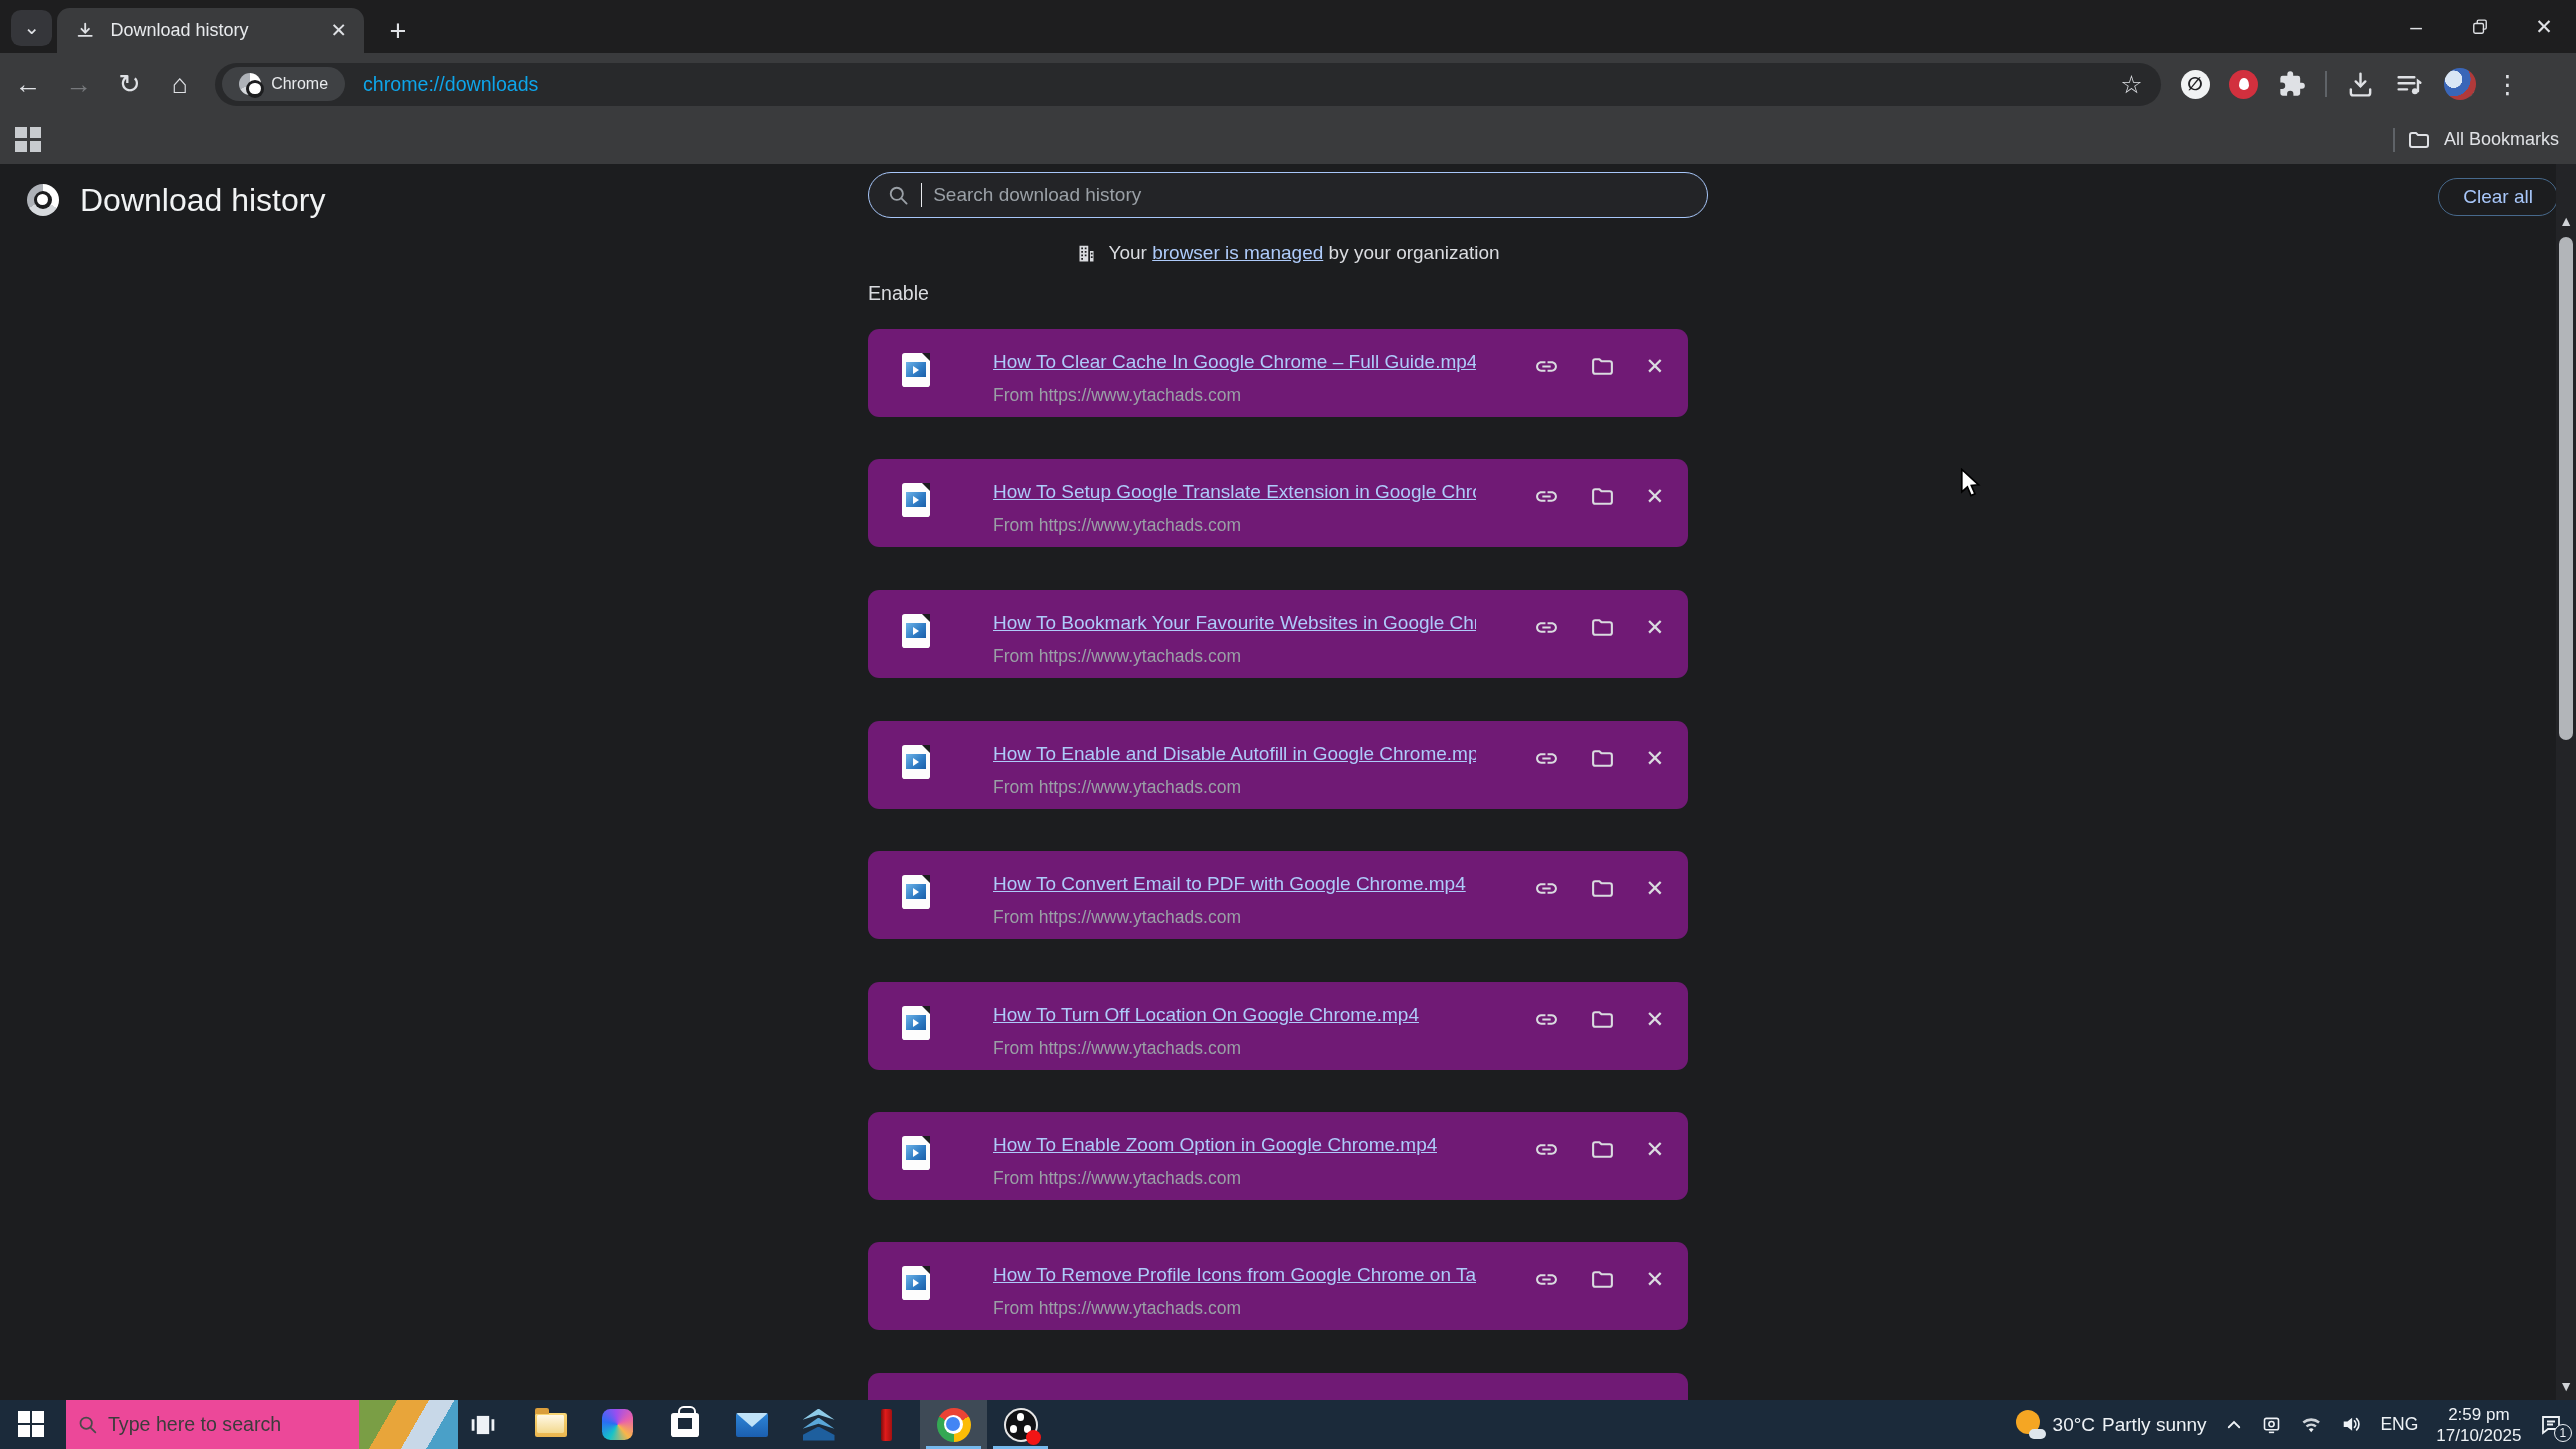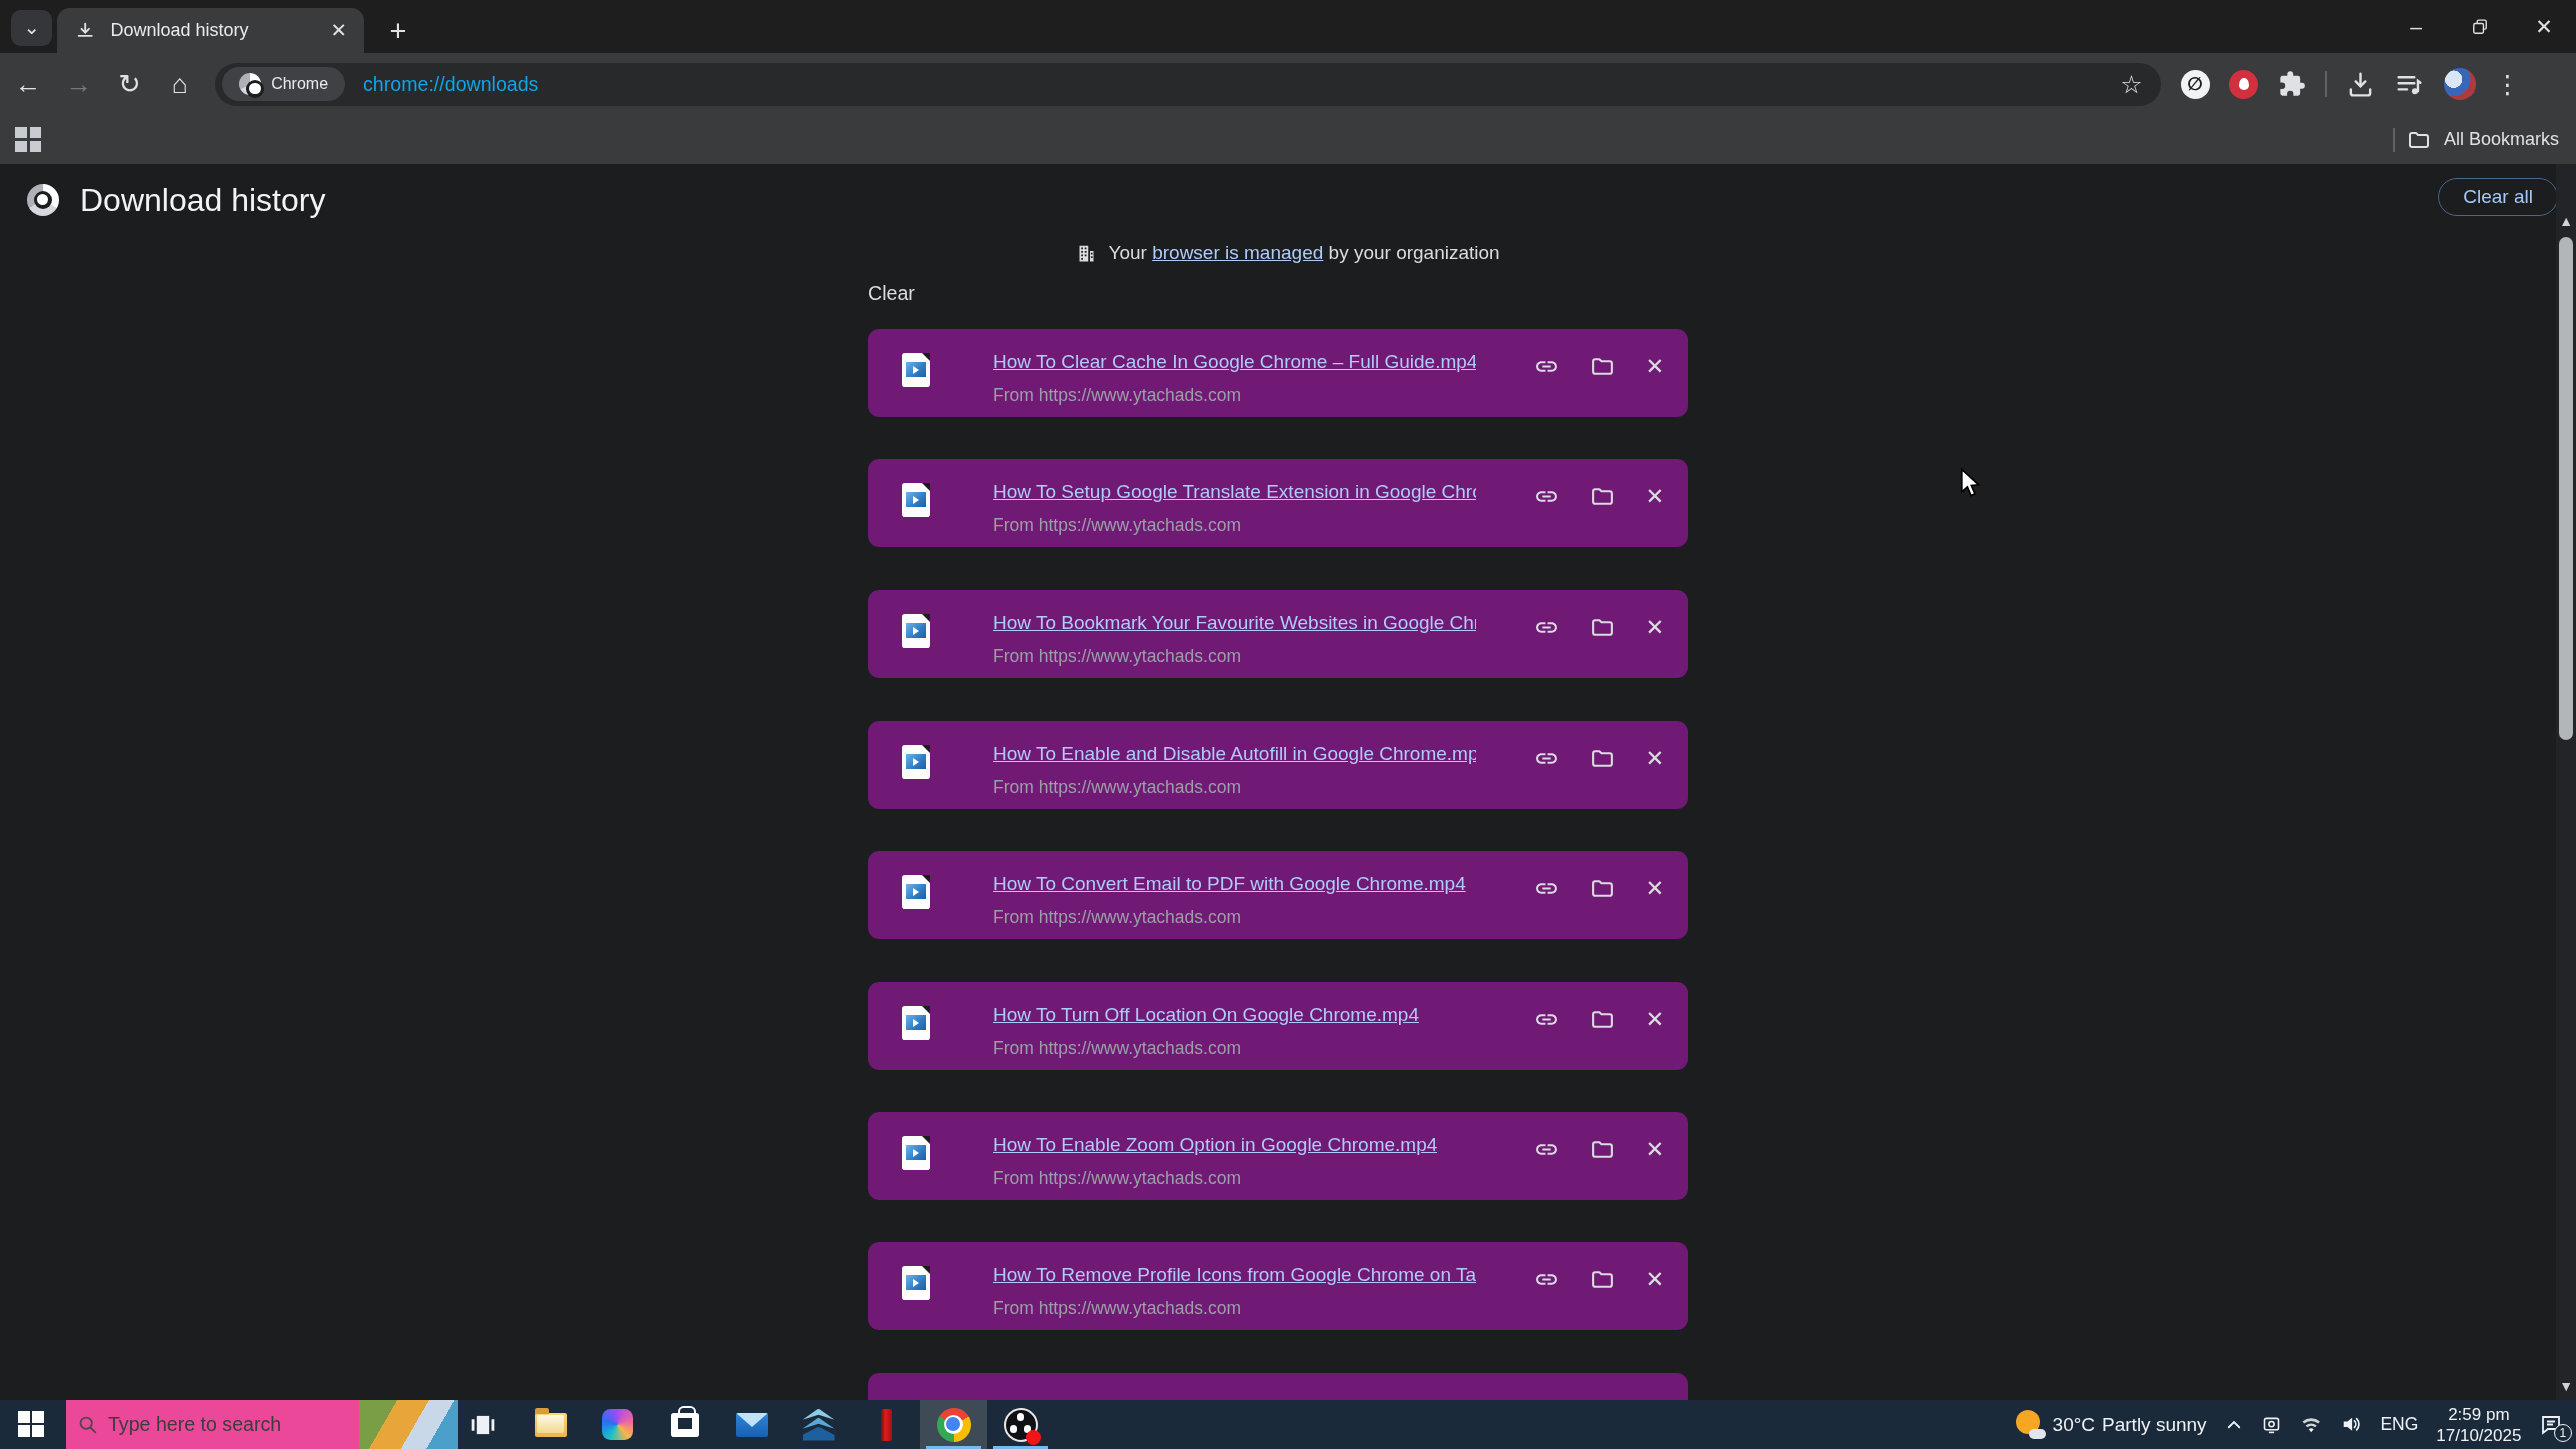--- a/index.html
+++ b/index.html
@@ -204,31 +204,39 @@
           <path d="M3 7a2 2 0 0 1 2-2h4l2 2h8a2 2 0 0 1 2 2v8a2 2 0 0 1-2 2H5a2 2 0 0 1-2-2V7z"></path>
         </svg>
       <span class="bm-label">All Bookmarks</span>
     </div>
   </div>
 
   <div class="page">
     <span class="chrome-logo-mono"></span>
     <h1 class="page-title">Download history</h1>
 
+    <div class="search-pill">
+      <svg width="22.4" height="22.4" viewBox="0 0 24 24" fill="none" stroke="#9aa0a6" stroke-width="2" stroke-linecap="round">
+          <circle cx="10.5" cy="10.5" r="6.5"></circle>
+          <path d="M15.5 15.5 21 21"></path>
+        </svg>
+      <span class="search-caret"></span>
+      <span class="search-ph">Search download history</span>
+    </div>
 
     <button class="clear-all">Clear all</button>
 
     <div class="managed">
       <svg width="21" height="21" viewBox="0 0 24 24" fill="#dadce0">
           <path d="M4 3h10v18H4V3zm2 2v2h2V5H6zm4 0v2h2V5h-2zM6 9v2h2V9H6zm4 0v2h2V9h-2zM6 13v2h2v-2H6zm4 0v2h2v-2h-2zM6 17v2h2v-2H6zm10-8h4v12h-4V9zm1 2v2h2v-2h-2zm0 4v2h2v-2h-2z"></path>
         </svg>
       <span><span>Your </span><a href="#">browser is managed</a><span> by your organization</span></span>
     </div>
 
-    <div class="today">Clear</div>
+    <div class="today">Enable</div>
 
     <div class="card" style="top:165px">
       <div class="file-icon">
           <span class="thumb">
             <i></i>
           </span>
         </div>
       <a class="dl-title" href="#">How To Clear Cache In Google Chrome – Full Guide.mp4</a>
       <div class="dl-from">From https://www.ytachads.com</div>
       <div class="card-act act-link">

